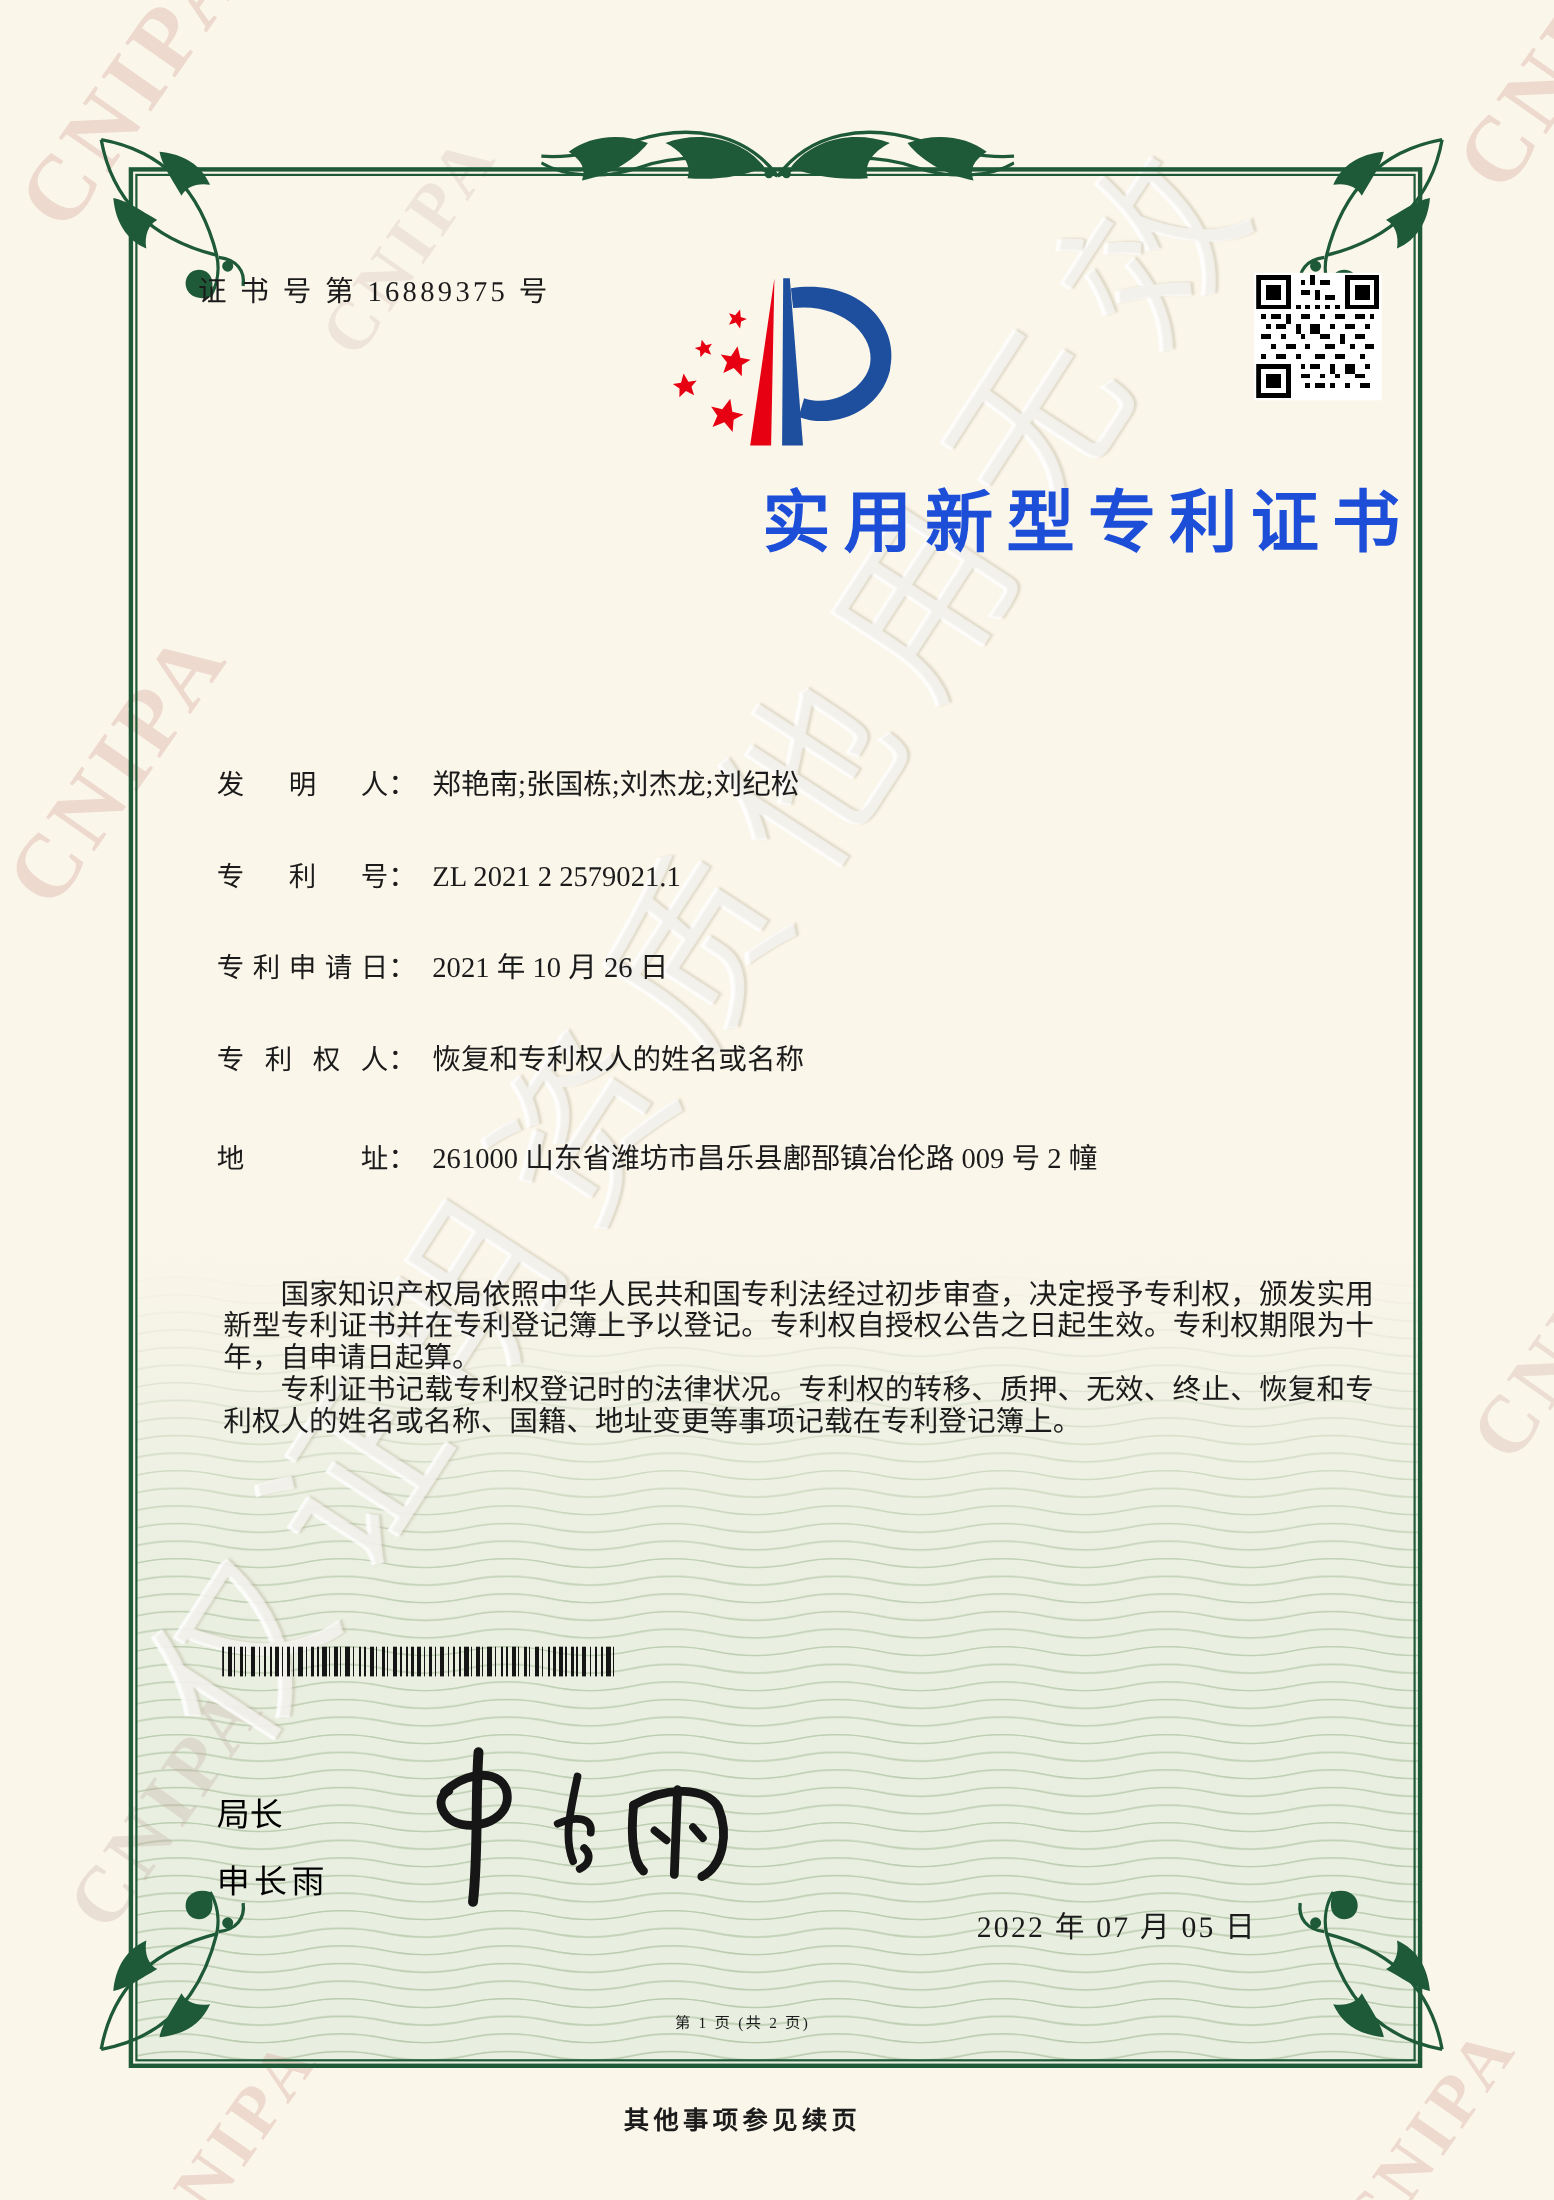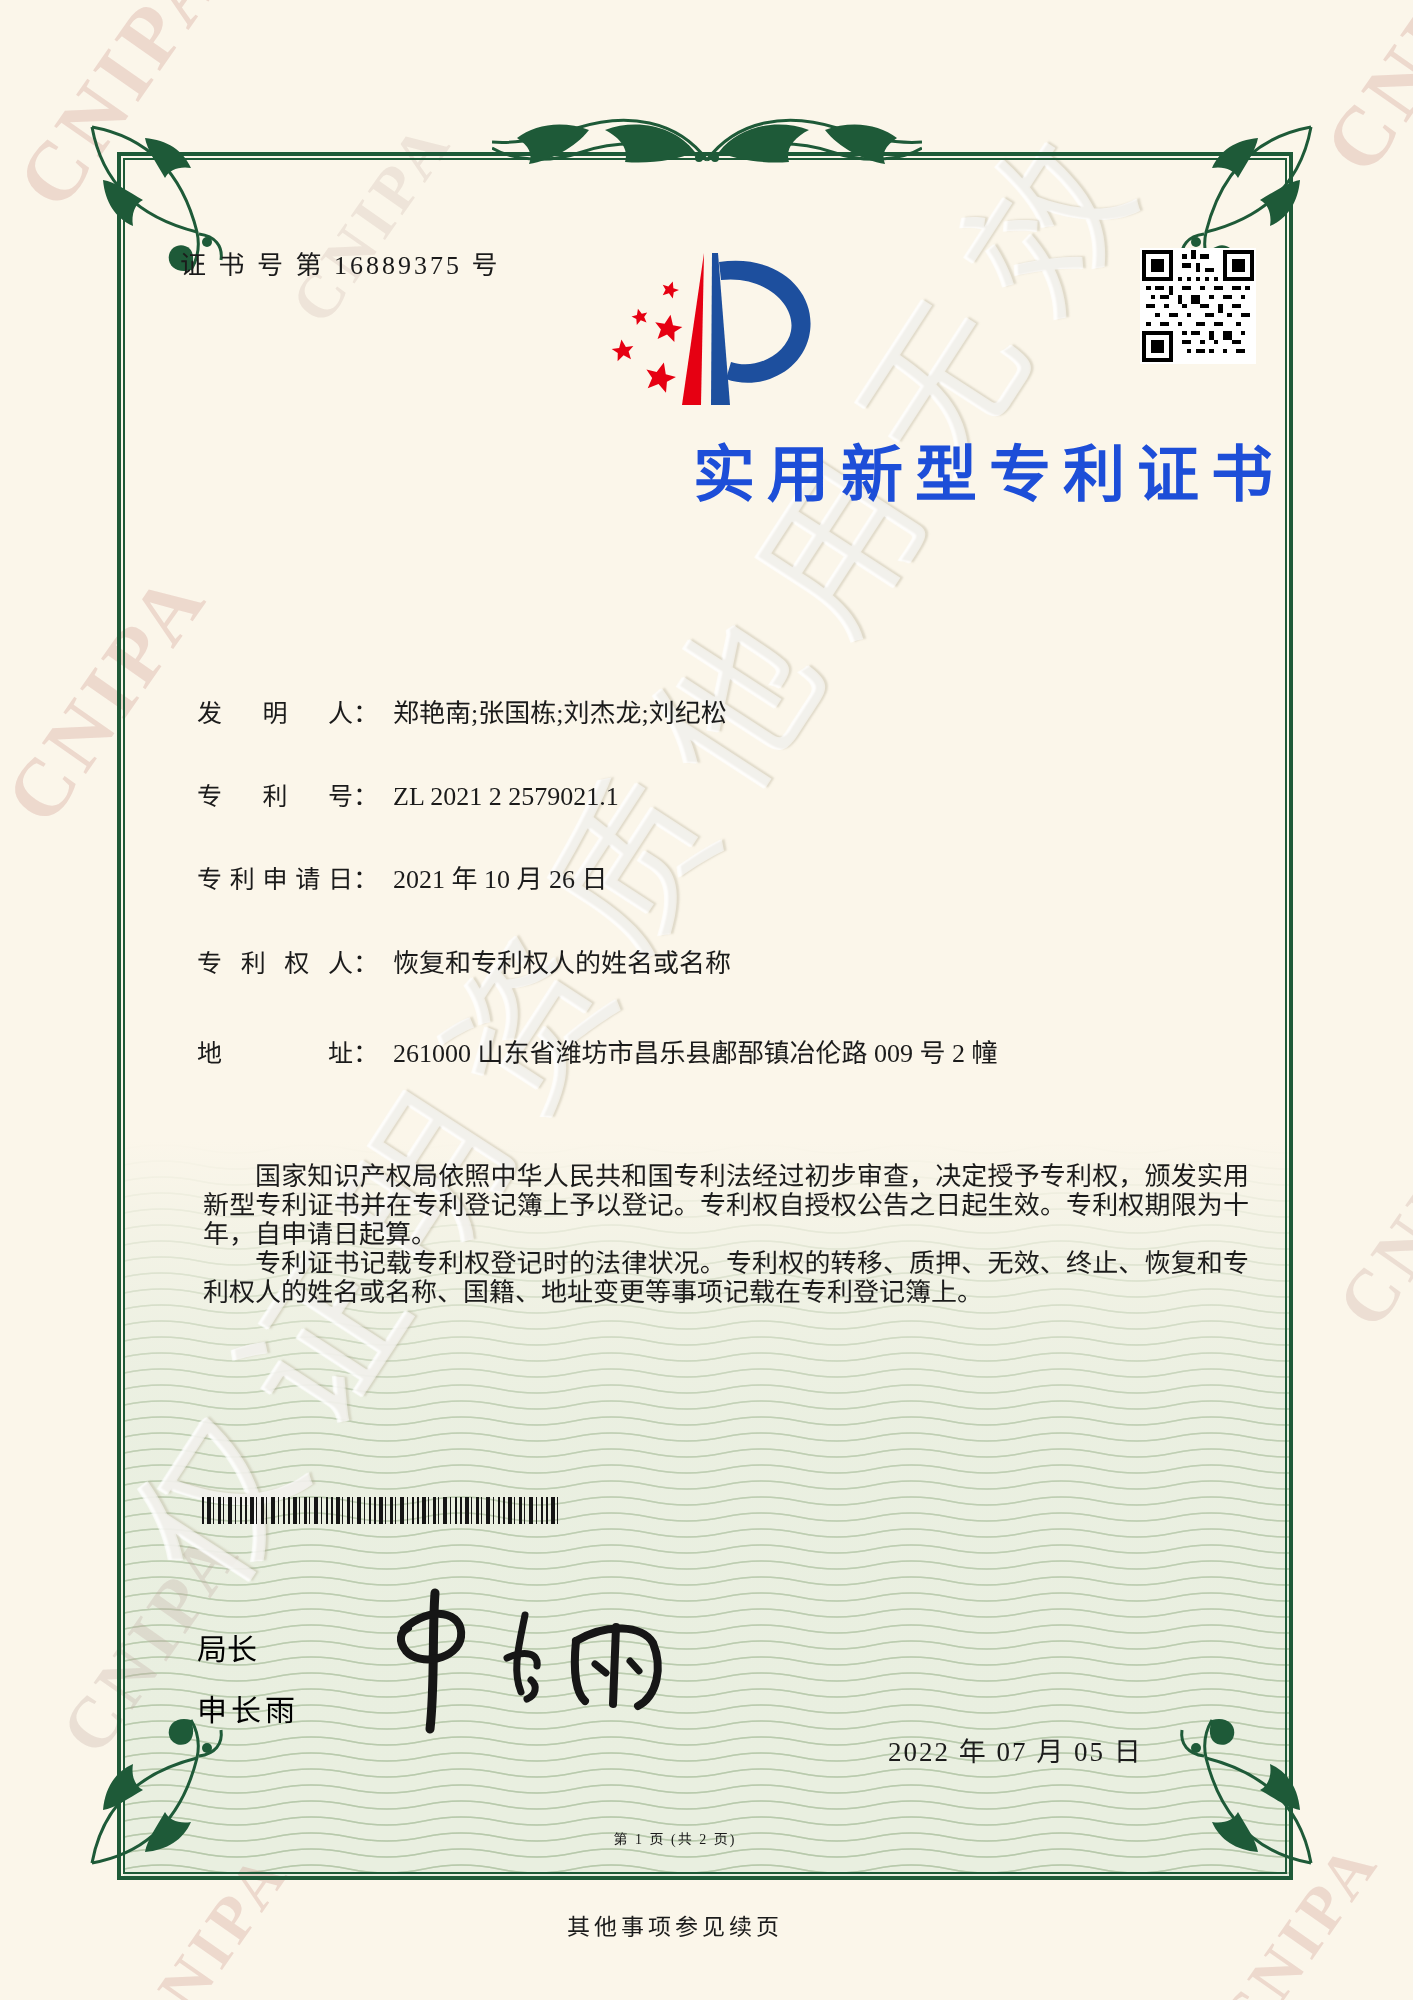--- a/index.html
+++ b/index.html
@@ -51,21 +51,21 @@
       #151515 33px 34px,transparent 34px 38px,#151515 38px 40px,transparent 40px 43px);}
   .signer{position:absolute;left:197px;z-index:4;font-size:30px;
           font-family:"Liberation Sans","DejaVu Sans",sans-serif;color:#000000;}
   .signer-title{top:1625px;}
   .signer-name{top:1686px;letter-spacing:4px;}
   .autograph{position:absolute;left:390px;top:1585px;z-index:4;}
   .issue-date{position:absolute;left:888px;top:1730px;z-index:4;font-size:27px;letter-spacing:2px;}
   .page-info{position:absolute;left:115px;top:1828px;width:1120px;z-index:4;text-align:center;
              font-size:14px;letter-spacing:2px;}
   .footer-note{position:absolute;left:115px;top:1908px;width:1120px;z-index:4;text-align:center;
-               font-size:23px;letter-spacing:4px;}
+               font-size:23px;letter-spacing:4px;font-weight:bold;}
 </style>
 </head>
 <body>
 
 <div class="page">
 
   <svg width="0" height="0" style="position:absolute">
     <defs>
       <g id="corner-orn" stroke="#1e5a38" fill="none" stroke-width="3">
         <path d="M5,5 C60,15 95,50 110,110 C113,124 110,138 104,148"></path>

